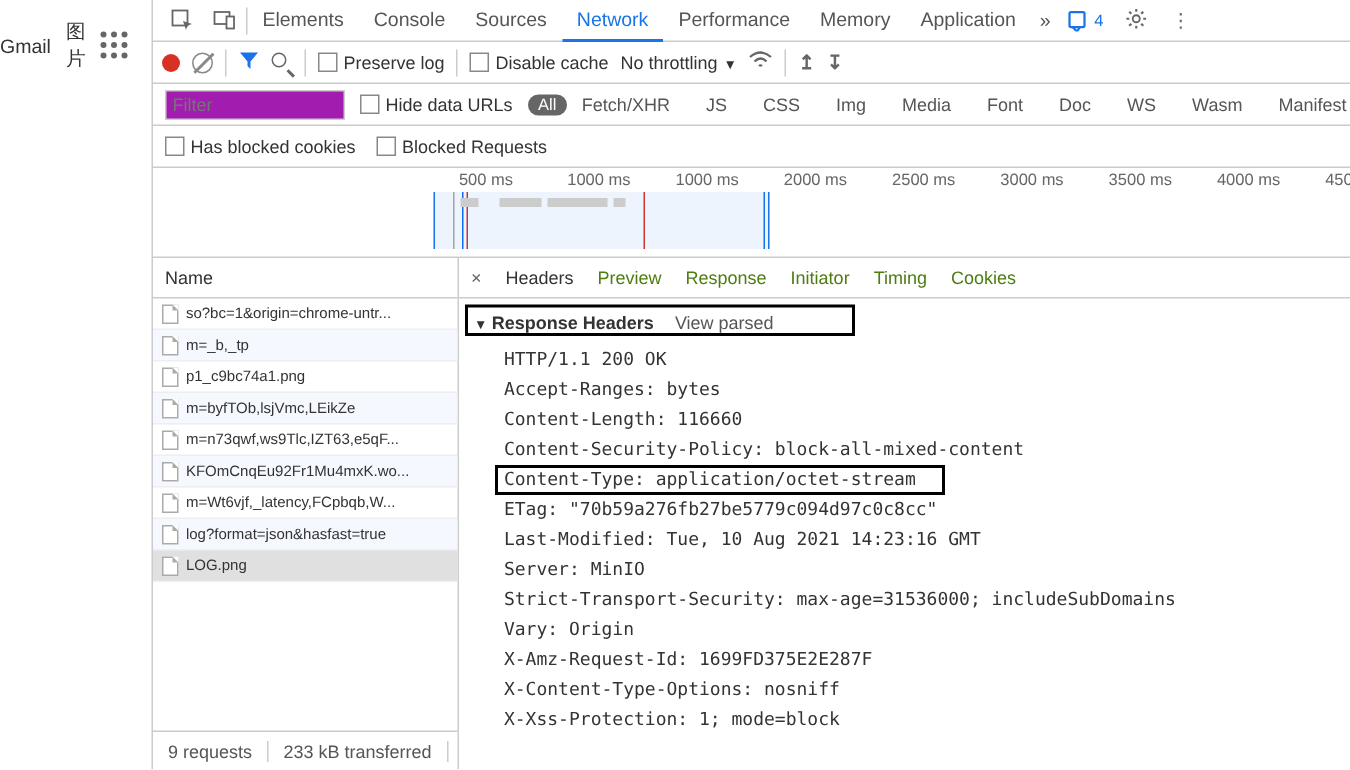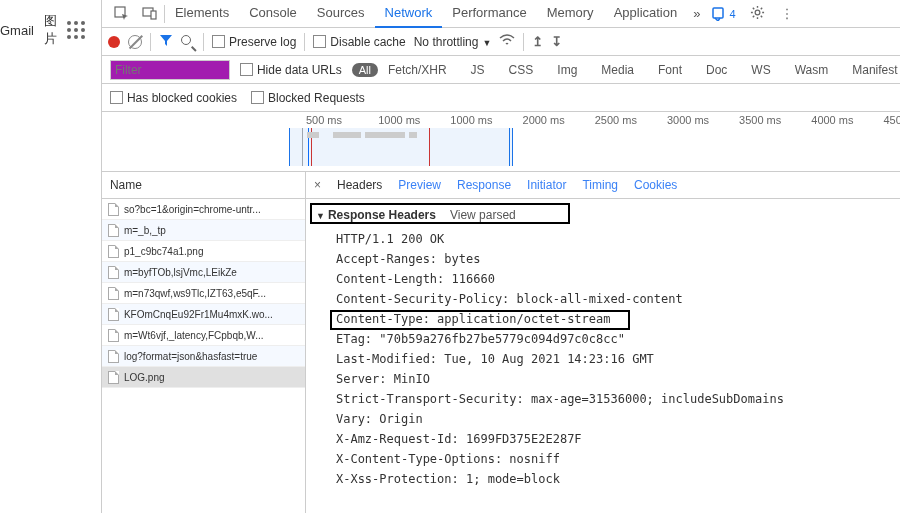--- a/index.html
+++ b/index.html
@@ -61,21 +61,21 @@
     .req-row.selected { background: #e0e0e0; }
     .file-icon { width: 11px; height: 13px; border: 1px solid #aaa; margin-right: 5px; flex-shrink: 0; background: #fff; position: relative; }
     .file-icon::after { content: ''; position: absolute; right: -1px; top: -1px; border-top: 4px solid #fff; border-left: 4px solid #aaa; }
     .highlight-box { border: 2px solid #000; position: absolute; pointer-events: none; }
     .req-status { height: 26px; border-top: 1px solid #ccc; display: flex; align-items: center; font-size: 12px; color: #555; }
     .req-status span { padding: 0 10px; border-right: 1px solid #ccc; }
 
     .detail-panel { flex: 1; display: flex; flex-direction: column; }
     .detail-tabs { height: 27px; display: flex; align-items: center; border-bottom: 1px solid #ccc; font-size: 12px; gap: 16px; padding: 0 8px; }
     .detail-tabs .close-x { color: #666; }
-    .detail-tabs .dtab { color: #3b82f6; }
+    .detail-tabs .dtab { color: #4d7c0f; }
     .detail-tabs .dtab.active { color: #333; font-weight: 500; }
     .detail-body { flex: 1; padding: 6px 0 0 10px; font-size: 12px; overflow: hidden; }
     .section-header { display: flex; align-items: center; gap: 14px; height: 20px; font-size: 12px; }
     .section-title { font-weight: bold; color: #333; }
     .section-title::before { content: '▼'; font-size: 9px; margin-right: 3px; }
     .view-link { color: #555; }
     .hdr-line { font-family: Consolas, monospace; font-size: 12px; color: #333; padding: 3px 0 3px 20px; white-space: nowrap; }
   </style>
 </head>
 <body>
@@ -267,20 +267,24 @@
             </div>
             <div class="req-row">
               <div class="file-icon"></div>
               <span>log?format=json&amp;hasfast=true</span>
             </div>
             <div class="req-row selected">
               <div class="file-icon"></div>
               <span>LOG.png</span>
             </div>
           </div>
+        <div class="req-status">
+          <span>9 requests</span>
+          <span>233 kB transferred</span>
+        </div>
       </div>
 
       <div class="detail-panel">
         <div class="detail-tabs">
           <span class="close-x">×</span>
           <div id="detail-tabs-c" style="display:flex; gap:16px;">
               <span class="dtab active">Headers</span>
               <span class="dtab">Preview</span>
               <span class="dtab">Response</span>
               <span class="dtab">Initiator</span>

